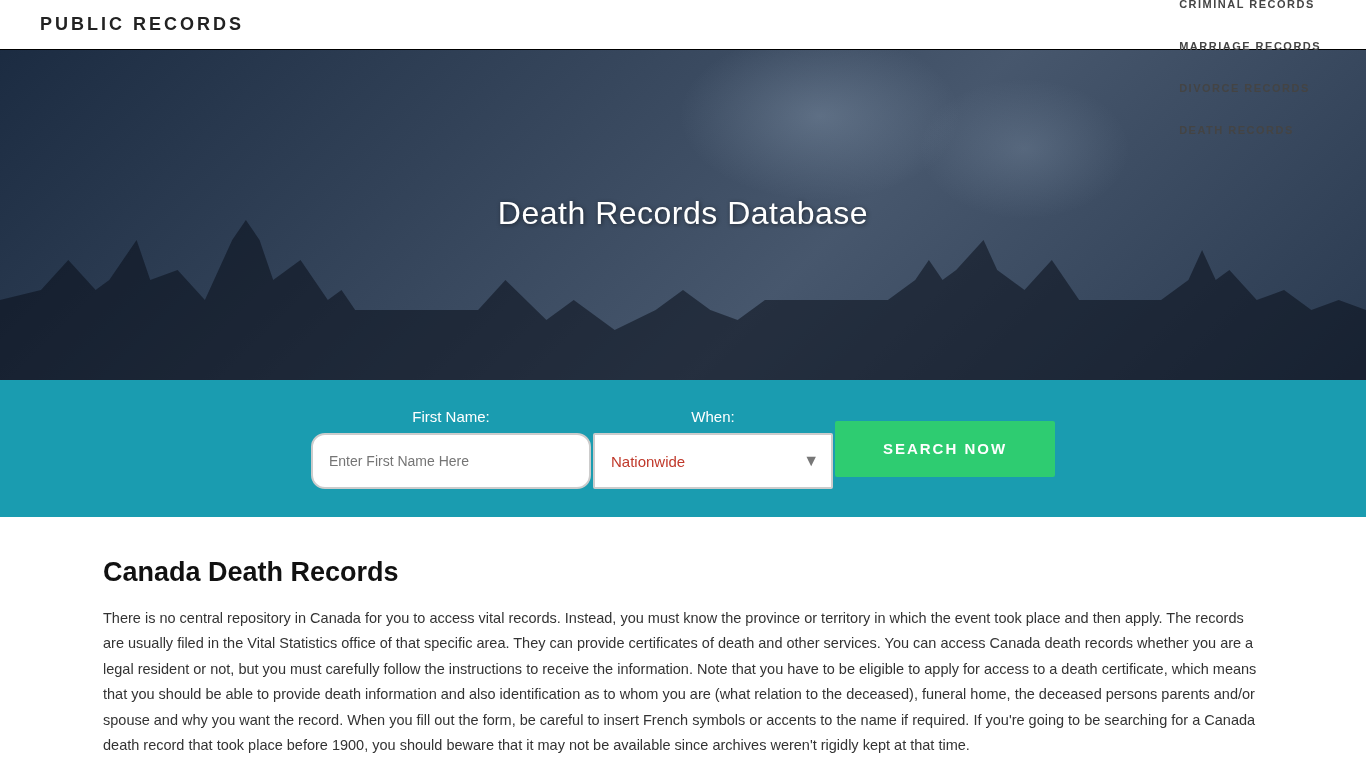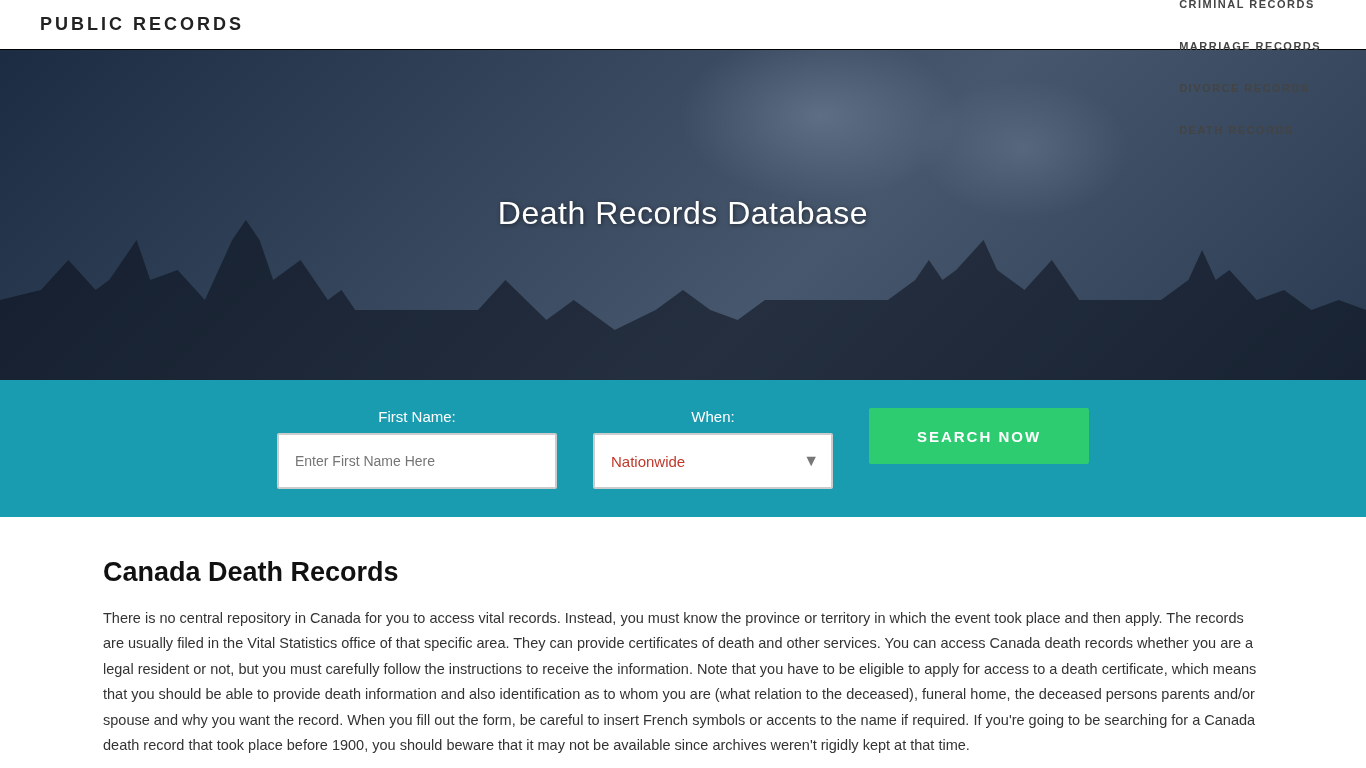--- a/index.html
+++ b/index.html
@@ -92,41 +92,41 @@
       white-space: nowrap;
       letter-spacing: 0.5px;
       text-align: right;
     }
 
     
     .search-section {
       background: #1a9cb0;
       padding: 28px 40px;
       display: flex;
-      align-items: flex-start;
-      gap: 36px;
+      align-items: center;
+      gap: 2px;
       justify-content: center;
     }
     .search-field {
       display: flex;
       flex-direction: column;
       gap: 8px;
     }
     .search-field label {
       color: #fff;
       font-size: 15px;
       font-weight: 500;
       text-align: center;
     }
     .search-field input {
       width: 280px;
       height: 56px;
       padding: 0 16px;
       border: 2px solid #ccc;
-      border-radius: 2px;
+      border-radius: 14px;
       font-size: 14px;
       color: #aaa;
       background: #fff;
       outline: none;
     }
 
     .state-field {
       display: flex;
       flex-direction: column;
       gap: 8px;

